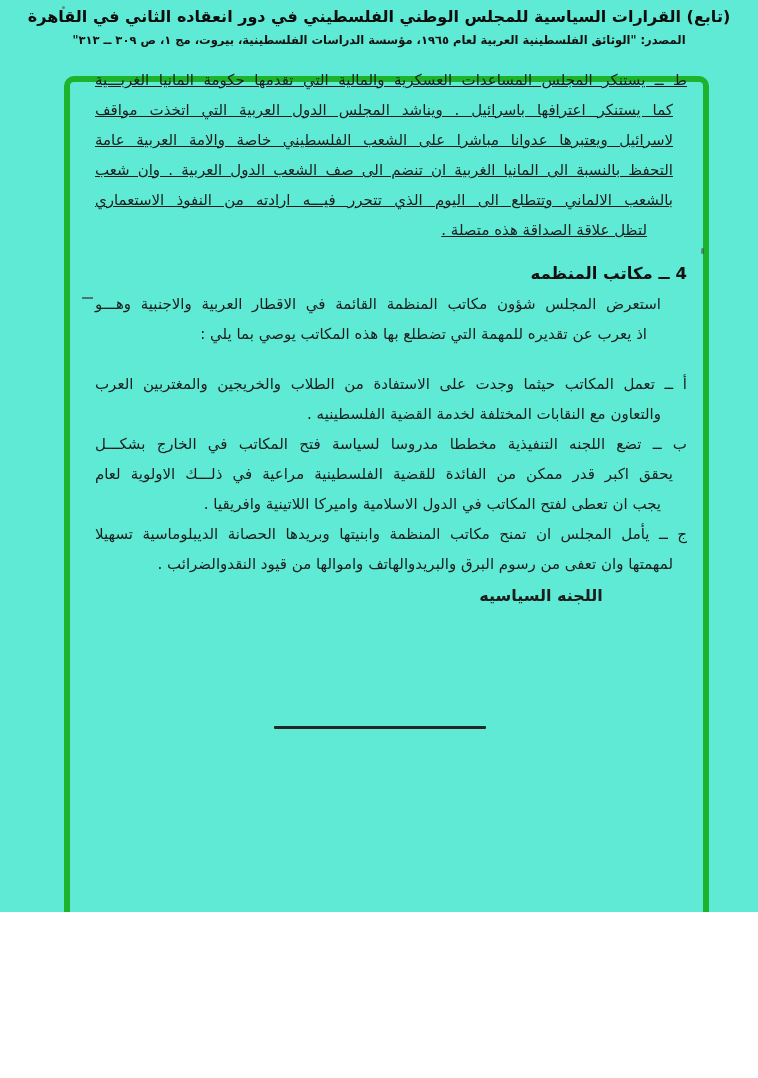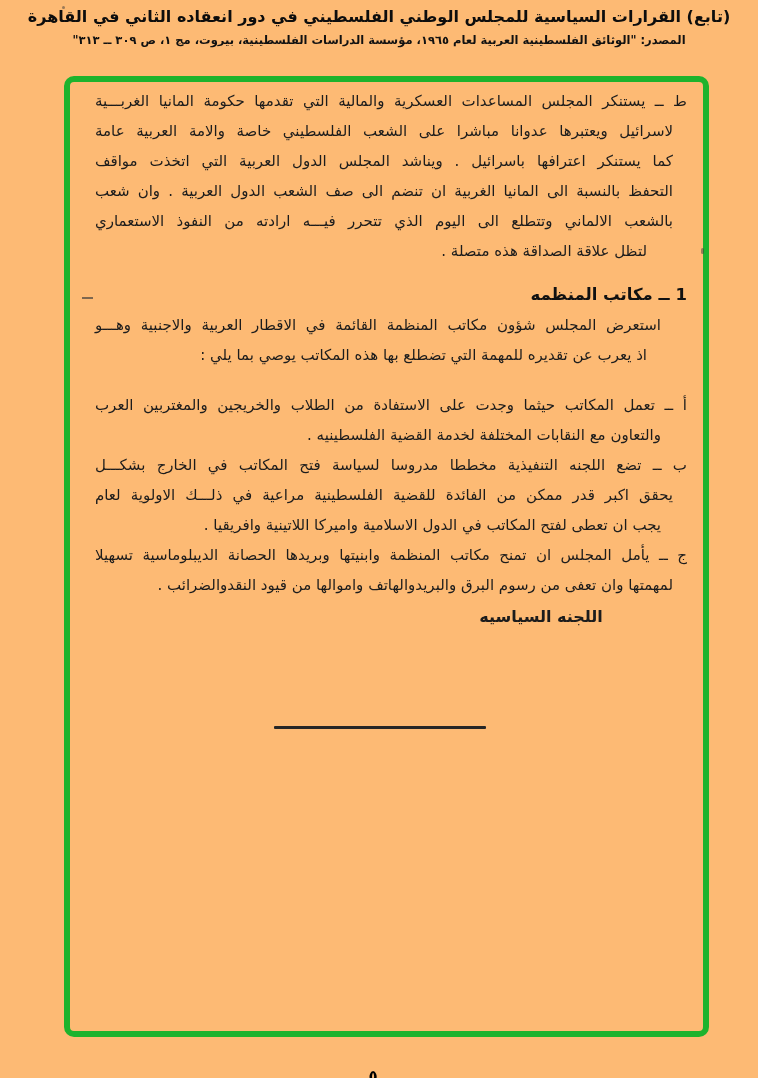--- a/index.html
+++ b/index.html
@@ -2,22 +2,22 @@
 <html dir="rtl" lang="ar" style="--green: #1db32d; --ink: #1c1c1c;"><head>
 <meta charset="utf-8">
 <style>
   :root{
     --green:#1db32d;
     --ink:#1c1c1c;
   }
   html,body{margin:0;padding:0;background:#ffffff;}
   .page{
     position:relative;
-    width:758px;height:1078px;
-    background:#fdba74;
+    width:758px;height:912px;
+    background:#5eead4;
     overflow:hidden;
     font-family:"DejaVu Sans", sans-serif;
     color:var(--ink);
     direction:rtl;
   }
   
   .hdr{position:absolute;top:7px;left:0;right:0;text-align:center;}
   .hdr-title{
     font-size:16px;font-weight:bold;letter-spacing:0;
     color:#0d0d0d;white-space:nowrap;
@@ -38,21 +38,21 @@
   .content{
     position:absolute;top:0;left:95px;width:592px;
     direction:rtl;text-align:right;
     font-size:15px;line-height:30px;color:var(--ink);
   }
   .line{min-height:30px;}
   .j{text-align:justify;text-align-last:justify;text-justify:inter-word;}
   .i1{padding-right:14px;}
   .i2{padding-right:26px;}
   .i3{padding-right:40px;text-align:right;}
-  .para-tah{margin-top:86px;}
+  .para-tah{margin-top:65px;text-decoration:underline;}
   .heading{
     margin:14px 0 0 0;font-size:16.5px;font-weight:bold;
     line-height:30px;color:#111;
   }
   .sec{margin-top:0;}
   .sec-gap{margin-top:20px;}
   .signature{
     margin-top:2px;font-weight:bold;font-size:16px;line-height:30px;
     text-align:center;padding-left:300px;white-space:nowrap;
   }
@@ -82,28 +82,28 @@
     <div class="hdr-title">(تابع) القرارات السياسية للمجلس الوطني الفلسطيني في دور انعقاده الثاني في القاهرة</div>
     <div class="hdr-source">المصدر: "الوثائق الفلسطينية العربية لعام ١٩٦٥، مؤسسة الدراسات الفلسطينية، بيروت، مج ١، ص ٣٠٩ ــ ٣١٣"</div>
   </div>
 
   <div class="greenbox"></div>
 
   <div class="content">
 
     <section class="para-tah">
       <div class="line j">ط ــ يستنكر المجلس المساعدات العسكرية والمالية التي تقدمها حكومة المانيا الغربـــية</div>
+      <div class="line j i1">كما يستنكر اعترافها باسرائيل . ويناشد المجلس الدول العربية التي اتخذت مواقف</div>
       <div class="line j i1">لاسرائيل ويعتبرها عدوانا مباشرا على الشعب الفلسطيني خاصة والامة العربية عامة</div>
-      <div class="line j i1">كما يستنكر اعترافها باسرائيل . ويناشد المجلس الدول العربية التي اتخذت مواقف</div>
       <div class="line j i1">التحفظ بالنسبة الى المانيا الغربية ان تنضم الى صف الشعب الدول العربية . وان شعب</div>
       <div class="line j i1">بالشعب الالماني وتتطلع الى اليوم الذي تتحرر فيـــه ارادته من النفوذ الاستعماري</div>
       <div class="line i3">لتظل علاقة الصداقة هذه متصلة .</div>
     </section>
 
-    <h2 class="heading">1 ــ مكاتب المنظمه</h2>
+    <h2 class="heading">4 ــ مكاتب المنظمه</h2>
 
     <section class="sec">
       <div class="line j i2">استعرض المجلس شؤون مكاتب المنظمة القائمة في الاقطار العربية والاجنبية وهـــو</div>
       <div class="line i3">اذ يعرب عن تقديره للمهمة التي تضطلع بها هذه المكاتب يوصي بما يلي :</div>
     </section>
 
     <section class="sec sec-gap">
       <div class="line j">أ ــ تعمل المكاتب حيثما وجدت على الاستفادة من الطلاب والخريجين والمغتربين العرب</div>
       <div class="line i2">والتعاون مع النقابات المختلفة لخدمة القضية الفلسطينيه .</div>
     </section>

